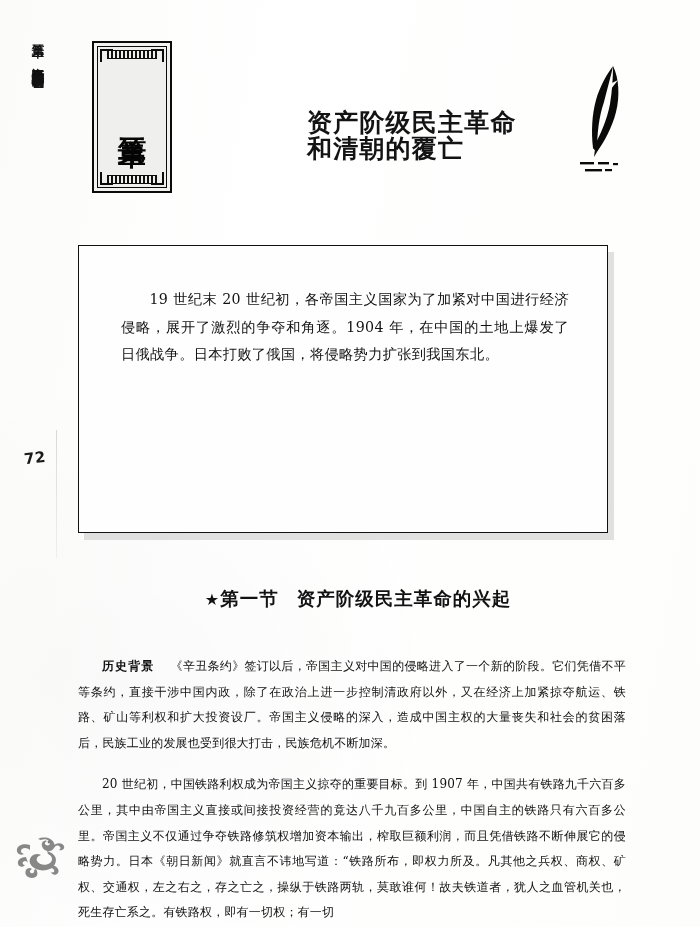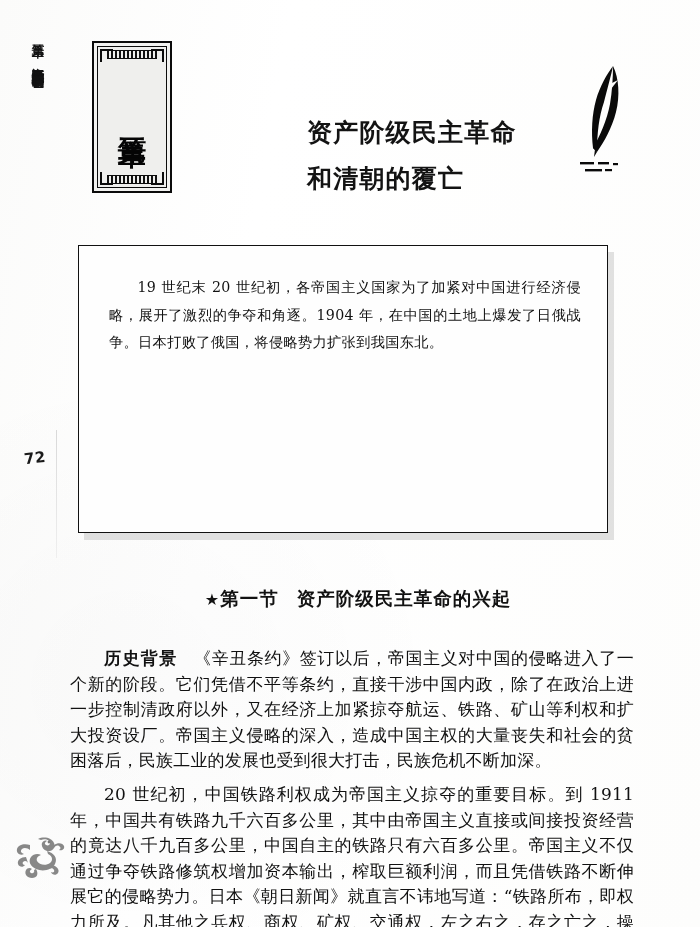--- a/index.html
+++ b/index.html
@@ -84,21 +84,21 @@
     line-height:30px;
     letter-spacing:1px;
     color:#050505;
     transform:scaleX(1.06);
   }
 
   
   .main-title{
     position:absolute;left:307px;top:110px;
     font-size:25px;font-weight:700;
-    line-height:46px;
+    line-height:26px;
     letter-spacing:1.2px;
     color:#131313;
     white-space:pre-line;
   }
 
   
   .quill{position:absolute;left:566px;top:62px;width:62px;height:120px;}
 
   
   .intro-shadow{
@@ -109,21 +109,21 @@
   }
   .intro-box{
     position:absolute;left:78px;top:245px;
     width:530px;height:288px;
     border:1.6px solid #111;
     background:#fefefe;
     box-sizing:border-box;
     padding:28px 26px 20px 30px;
   }
   .intro-box p{
-    margin:0;
+    margin:12px;
     font-family:"DejaVu Serif","Liberation Serif",serif;
     font-size:14.2px;
     line-height:27.5px;
     text-indent:2em;
     text-align:justify;
     text-justify:inter-character;
     letter-spacing:0.35px;
     color:#111;
   }
 
@@ -138,23 +138,23 @@
   }
   .section-heading .star{font-size:16px;}
   .section-heading .sp{display:inline-block;width:18px;}
 
   
   .body-text{
     position:absolute;left:62px;top:638px;
     width:580px;
   }
   .body-text p{
-    margin:8px;
+    margin:16px;
     font-family:"DejaVu Serif","Liberation Serif",serif;
-    font-size:17px;
+    font-size:12px;
     line-height:25.6px;
     text-indent:2em;
     text-align:justify;
     text-justify:inter-character;
     letter-spacing:0.2px;
     color:#111;
   }
   .body-text p.tight{text-indent:2em;}
   .lead{font-weight:700;letter-spacing:1px;}
   .lead-gap{display:inline-block;width:16px;}
@@ -209,21 +209,21 @@
   <div class="intro-box">
     <p>19 世纪末 20 世纪初，各帝国主义国家为了加紧对中国进行经济侵略，展开了激烈的争夺和角逐。1904 年，在中国的土地上爆发了日俄战争。日本打败了俄国，将侵略势力扩张到我国东北。</p>
   </div>
 
   <div class="section-heading">
     <span class="star">★</span><span>第一节</span><span class="sp"></span><span>资产阶级民主革命的兴起</span>
   </div>
 
   <div class="body-text">
     <p class="tight"><span class="lead">历史背景</span><span class="lead-gap"></span><span>《辛丑条约》签订以后，帝国主义对中国的侵略进入了一个新的阶段。它们凭借不平等条约，直接干涉中国内政，除了在政治上进一步控制清政府以外，又在经济上加紧掠夺航运、铁路、矿山等利权和扩大投资设厂。帝国主义侵略的深入，造成中国主权的大量丧失和社会的贫困落后，民族工业的发展也受到很大打击，民族危机不断加深。</span></p>
-    <p>20 世纪初，中国铁路利权成为帝国主义掠夺的重要目标。到 1911 年，中国共有铁路九千六百多公里，其中由帝国主义直接或间接投资经营的竟达八千九百多公里，中国自主的铁路只有六百多公里。帝国主义不仅通过争夺铁路修筑权增加资本输出，榨取巨额利润，而且凭借铁路不断伸展它的侵略势力。日本《朝日新闻》就直言不讳地写道：“铁路所布，即权力所及。凡其他之兵权、商权、矿权、交通权，左之右之，存之亡之，操纵于铁路两轨，莫敢谁何！故夫铁道者，犹人之血管机关也，死生存亡系之。有铁路权，即有一切权；有一切</p>
+    <p>20 世纪初，中国铁路利权成为帝国主义掠夺的重要目标。到 1907 年，中国共有铁路九千六百多公里，其中由帝国主义直接或间接投资经营的竟达八千九百多公里，中国自主的铁路只有六百多公里。帝国主义不仅通过争夺铁路修筑权增加资本输出，榨取巨额利润，而且凭借铁路不断伸展它的侵略势力。日本《朝日新闻》就直言不讳地写道：“铁路所布，即权力所及。凡其他之兵权、商权、矿权、交通权，左之右之，存之亡之，操纵于铁路两轨，莫敢谁何！故夫铁道者，犹人之血管机关也，死生存亡系之。有铁路权，即有一切权；有一切</p>
   </div>
 
   <svg class="dragon" viewBox="0 0 62 48">
     <g fill="#2a2a2a">
       <path d="M30 6 C36 3 44 5 46 10 C48 15 44 19 39 18 C35 17 33 13 34 10 C35 8 37 7 39 8 C37 9 36 11 38 12 C40 13 42 12 42 10 C42 7 37 5 33 7 Z"></path>
       <path d="M39 18 C46 20 50 25 47 31 C44 37 35 39 28 36 C22 33 20 28 23 24 C25 21 30 20 33 22 C30 23 28 25 29 28 C31 32 38 33 42 30 C45 28 45 23 40 21 Z"></path>
       <path d="M28 36 C31 41 29 45 24 45 C19 45 16 41 18 37 C19 35 22 34 24 36 C22 37 21 39 23 40 C25 41 27 39 26 37 Z"></path>
       <path d="M22 12 C16 10 10 12 9 16 C8 20 12 23 16 21 C13 20 12 18 14 16 C16 14 20 15 22 17 Z"></path>
       <path d="M18 24 C13 24 9 27 10 31 C11 34 15 35 17 32 C15 32 14 30 15 29 C17 27 19 28 20 30 Z"></path>
       <path d="M46 12 C50 9 55 10 56 13 C57 16 54 18 51 17 C53 16 53 14 51 13 C49 12 47 13 46 15 Z"></path>

